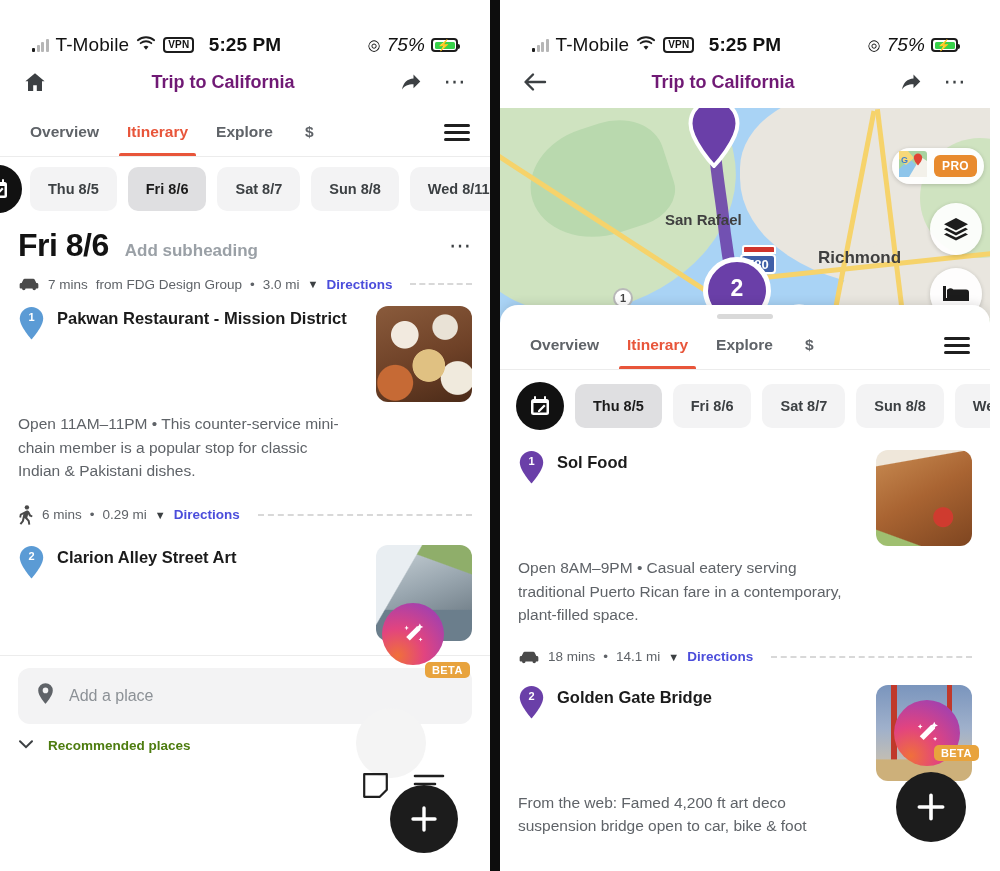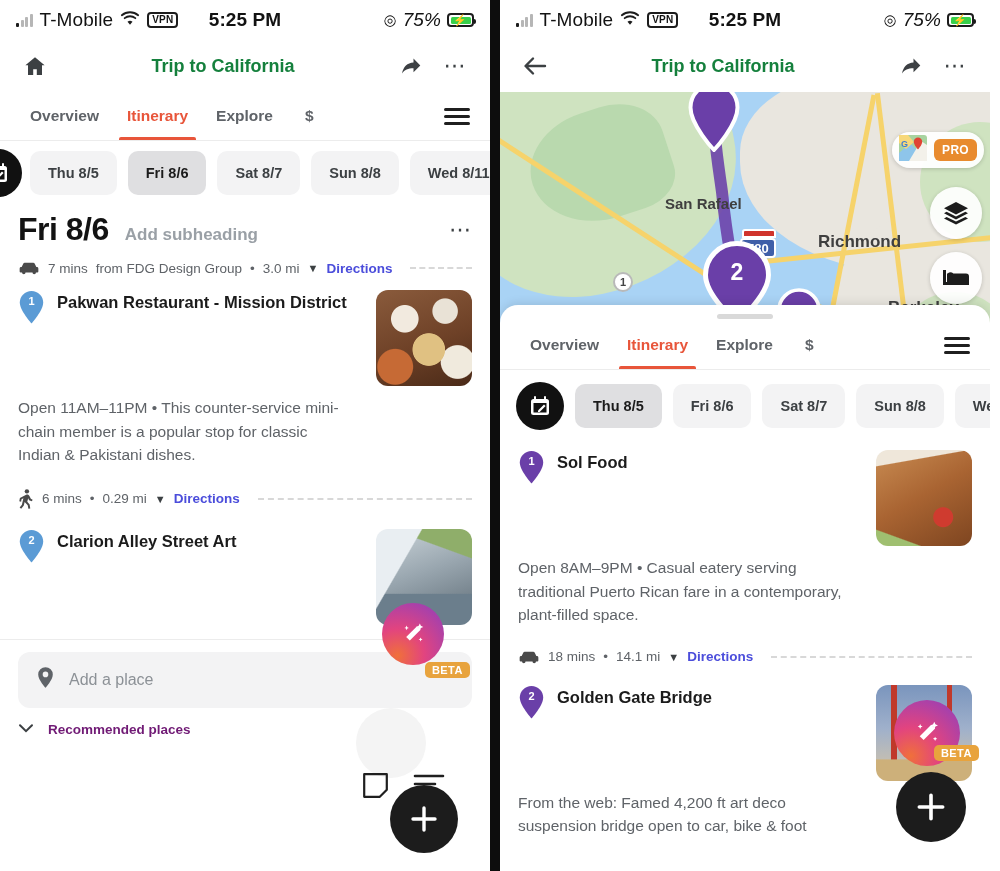--- a/index.html
+++ b/index.html
@@ -10,23 +10,24 @@
     overflow: hidden;
   }
   .stage { position: relative; width: 1000px; height: 871px; display: flex; }
 
   
   .phone { position: relative; width: 490px; height: 871px; background:#fff; overflow:hidden; }
   .divider { width: 10px; height: 871px; background: #0d0d0d; flex: 0 0 10px; }
 
   
   .statusbar {
-    height: 40px; display: flex; align-items: center;
-    padding: 0 16px; font-size: 19px; font-weight: 500; color:#121212;
+    height: 40px; display: flex; align-items: flex-end;
+    padding: 0 32px; font-size: 19px; font-weight: 500; color:#121212;
     letter-spacing: .1px;
+    margin-top: 16px;
   }
   .sb-left { display:flex; align-items:center; gap:7px; flex:1; }
   .sb-center { flex: 0 0 auto; font-weight:600; }
   .sb-right { display:flex; align-items:center; gap:6px; flex:1; justify-content:flex-end; }
   .signal-bars { display:flex; align-items:flex-end; gap:1.5px; height:14px; }
   .signal-bars i { display:block; width:3px; background:#b6b6b6; border-radius:1px; }
   .signal-bars i:nth-child(1){ height:4px; background:#1c1c1c;}
   .signal-bars i:nth-child(2){ height:7px;}
   .signal-bars i:nth-child(3){ height:10px;}
   .signal-bars i:nth-child(4){ height:13px;}
@@ -43,21 +44,21 @@
     background:#1c1c1c; border-radius:0 2px 2px 0;}
   .battery .lvl { background:#37d04a; width:100%; border-radius:1.5px; }
   .battery .bolt { position:absolute; left:50%; top:50%; transform:translate(-50%,-50%);
     font-size:11px; color:#111; }
   .pct { font-size:19px;font-style:italic; }
   .lock-ic { font-size:15px; }
 
   
   .appbar { height:52px; display:flex; align-items:center; padding:0 18px; gap:10px; }
   .appbar .nav-ic { width:34px; height:34px; display:flex; align-items:center; justify-content:center; color:#3c4043; }
-  .appbar .title { flex:1; text-align:center; font-size:18px; font-weight:700; color:#15803d; }
+  .appbar .title { flex:1; text-align:center; font-size:18px; font-weight:700; color:#701a75; }
   .appbar .act { width:34px; height:34px; display:flex; align-items:center; justify-content:center; color:#3c4043; }
   .dots { font-size:22px; letter-spacing:1px; line-height:.6; color:#3c4043;}
 
   
   .tabs { display:flex; align-items:center; height:48px; padding:0 16px; position:relative; }
   .tab { font-size:15.5px; font-weight:600; color:#5f6368; padding:0 14px; height:100%;
          display:flex; align-items:center; position:relative; white-space:nowrap; }
   .tab.money { padding:0 18px; }
   .tab.active { color:#e8553a; }
   .tab.active::after {
@@ -111,21 +112,21 @@
   .place-desc { font-size:15.5px; color:#5f6368; line-height:1.52; padding-top:10px; max-width:330px; }
 
   
   .addplace {
     margin:12px 18px 0 18px; background:#f3f3f4; border-radius:12px; height:56px;
     display:flex; align-items:center; gap:14px; padding:0 18px;
     font-size:16px; color:#8c9196;
   }
   .sectionrule { height:1px; background:#ececec; margin:14px 0 0 0; }
   .recommended { display:flex; align-items:center; gap:14px; padding:14px 18px 0 18px;
-    font-size:13.5px; font-weight:700; color:#701a75; }
+    font-size:13.5px; font-weight:700; color:#4d7c0f; }
 
   
   .fab { position:absolute; border-radius:50%; background:#1c1c1c; color:#fff;
          display:flex; align-items:center; justify-content:center; }
   .fab.plus { width:68px; height:68px; }
   .ghostbtn { position:absolute; width:70px; height:70px; border-radius:50%; background:#f4f4f4; }
   .noteic { position:absolute; color:#1f1f1f; }
   .listic { position:absolute; color:#1f1f1f; }
 
   

